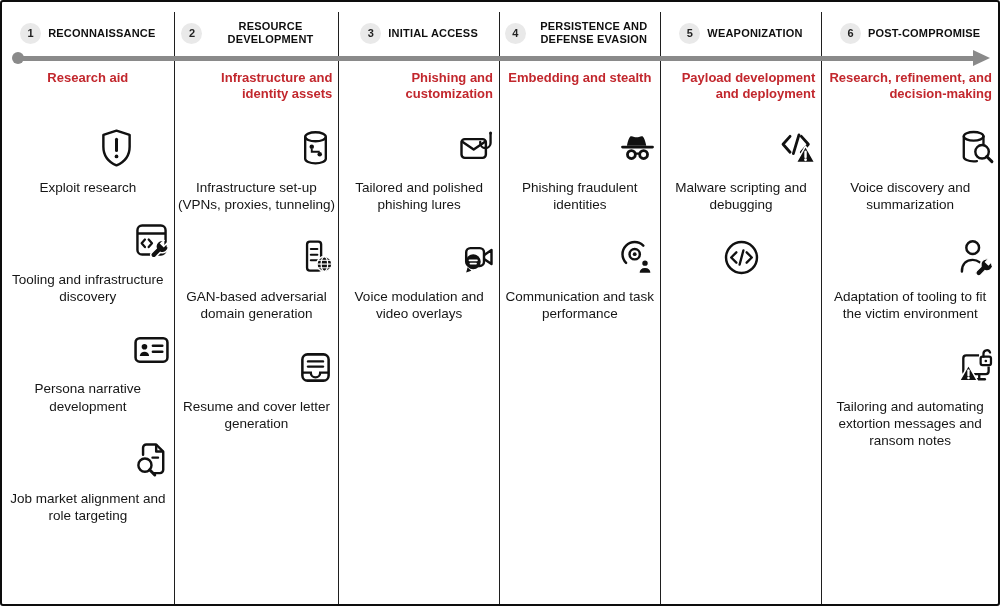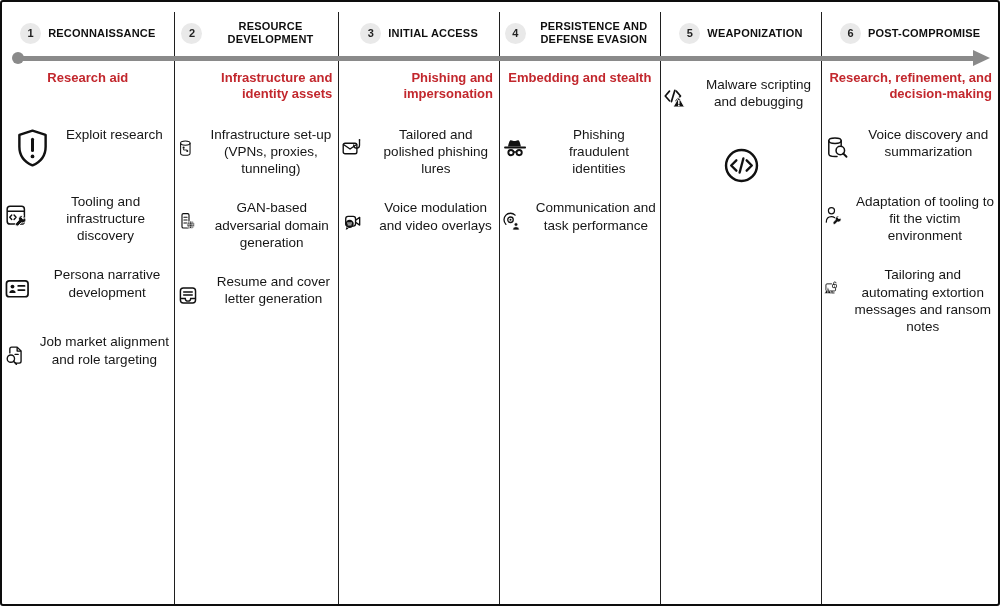--- a/index.html
+++ b/index.html
@@ -20,21 +20,21 @@
   .col-head{height:42px;display:flex;align-items:center;justify-content:center;gap:7px;padding:0 2px;}
   .badge{
     width:21px;height:21px;border-radius:50%;background:var(--badge,#e9e9e9);color:#222;
     font-size:11px;font-weight:700;display:flex;align-items:center;justify-content:center;flex:0 0 21px;
   }
   .title{font-size:11px;font-weight:700;color:#0f0f0f;line-height:1.18;text-align:center;letter-spacing:.2px;max-width:122px;}
   .subtitle{
     margin-top:16px;min-height:34px;color:var(--accent,#c2272d);font-weight:700;font-size:13px;
     line-height:1.25;text-align:right;padding:0 6px;
   }
-  .item{margin-top:22px;display:flex;align-items:flex-start;gap:8px;}
+  .item{margin-top:22px;display:flex;flex-direction:column;align-items:flex-end;gap:8px;}
   .item svg{width:45px;height:45px;display:block;}
   .label{font-size:13.5px;color:#161616;line-height:1.27;text-align:center;padding:0 3px;}
   
   .arrow{position:absolute;left:10px;right:8px;top:48px;height:16px;display:flex;align-items:center;z-index:3;pointer-events:none;}
   .arrow-dot{width:12px;height:12px;border-radius:50%;background:var(--arrow,#8a8a8a);flex:0 0 12px;margin-right:-2px;}
   .arrow-line{flex:1;height:5px;background:var(--arrow,#8a8a8a);}
   .arrow-head{
     width:0;height:0;border-top:8px solid transparent;border-bottom:8px solid transparent;
     border-left:17px solid var(--arrow,#8a8a8a);margin-left:-1px;
   }
@@ -132,21 +132,21 @@
             <path d="M10 29.5h9a5 5 0 0 0 10 0h9" fill="none" stroke="#111" stroke-width="2.5"></path>
           </svg>
           <div class="label">Resume and cover letter generation</div>
         </div>
       </div>
       <div class="col">
         <div class="col-head">
           <div class="badge">3</div>
           <div class="title">INITIAL ACCESS</div>
         </div>
-        <div class="subtitle">Phishing and impersonation</div>
+        <div class="subtitle">Phishing and customization</div>
         <div class="item">
           <svg viewBox="0 0 48 48">
             <rect x="8" y="14" width="26" height="20" rx="3.5" fill="none" stroke="#111" stroke-width="2.6"></rect>
             <path d="M8.5 16.5L21 25l12.5-8.5" fill="none" stroke="#111" stroke-width="2.6" stroke-linecap="round" stroke-linejoin="round"></path>
             <path d="M39 8.5v9.5a5.5 5.5 0 0 1-11 0v-1" fill="none" stroke="#111" stroke-width="2.5" stroke-linecap="round"></path>
             <circle cx="39" cy="7.5" r="1.6" fill="#111"></circle>
           </svg>
           <div class="label">Tailored and polished phishing lures</div>
         </div>
         <div class="item">
@@ -186,20 +186,21 @@
             <path d="M25.5 41c0-4.5 2.9-6.6 6.5-6.6s6.5 2.1 6.5 6.6z" fill="#111" stroke="#fff" stroke-width="1.4"></path>
           </svg>
           <div class="label">Communication and task performance</div>
         </div>
       </div>
       <div class="col">
         <div class="col-head">
           <div class="badge">5</div>
           <div class="title">WEAPONIZATION</div>
         </div>
+        <div class="subtitle">Payload development and deployment</div>
         <div class="item">
           <svg viewBox="0 0 48 48">
             <polyline points="15,11 7.5,19.5 15,28" fill="none" stroke="#111" stroke-width="3" stroke-linecap="round" stroke-linejoin="round"></polyline>
             <line x1="24.5" y1="9.5" x2="18.5" y2="29.5" stroke="#111" stroke-width="3" stroke-linecap="round"></line>
             <polyline points="27,11 34.5,19.5 27,28" fill="none" stroke="#111" stroke-width="3" stroke-linecap="round" stroke-linejoin="round"></polyline>
             <path d="M31.5 21.5L41.5 39h-20z" fill="#111" stroke="#fff" stroke-width="1.6" stroke-linejoin="round"></path>
             <line x1="31.5" y1="27.5" x2="31.5" y2="33" stroke="#fff" stroke-width="2.6" stroke-linecap="round"></line>
             <circle cx="31.5" cy="36" r="1.5" fill="#fff"></circle>
           </svg>
           <div class="label">Malware scripting and debugging</div>

